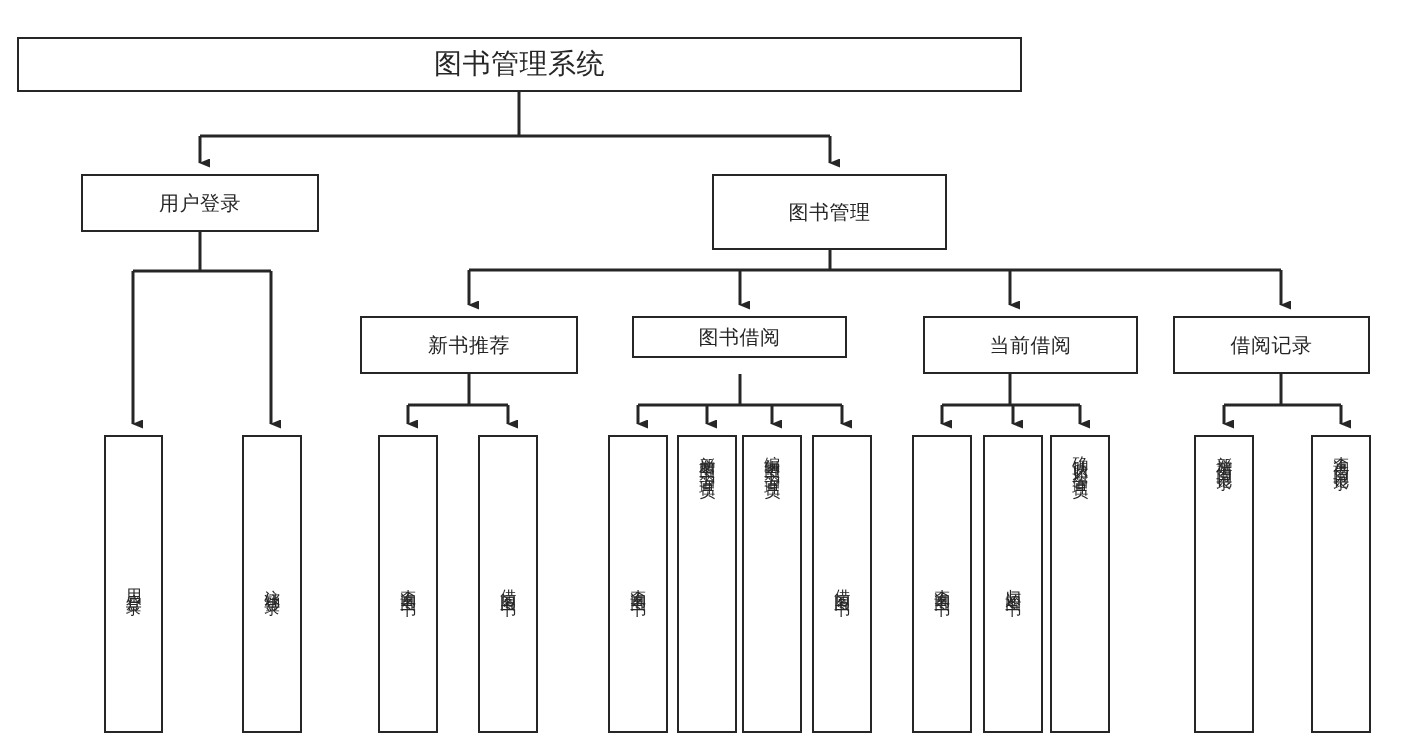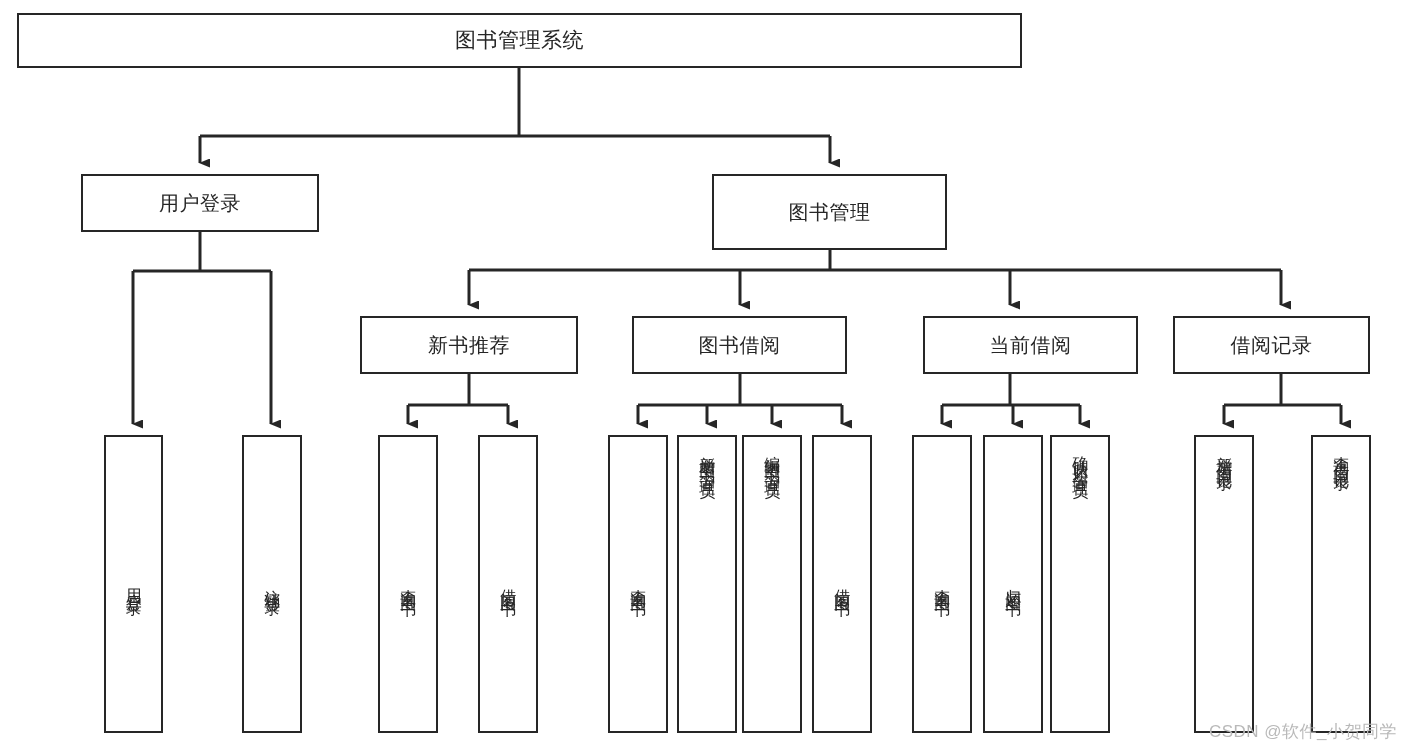--- a/index.html
+++ b/index.html
@@ -30,21 +30,22 @@
     position: absolute;
     box-sizing: border-box;
     background: #ffffff;
     border: 2px solid #262626;
     display: flex;
     align-items: center;
     justify-content: center;
     color: #262626;
   }
   .node.level0 {
-    font-size: 21px;
+    font-size: 28px;
+    margin-top: 24px;
   }
   .node.level1 {
     font-size: 20px;
   }
   .node.level2 {
     font-size: 20px;
   }
   .node-label {
     line-height: 1.15;
     letter-spacing: 0.5px;
@@ -138,21 +139,21 @@
       </div>
       <div class="node level1" style="left: 81px; top: 174px; width: 238px; height: 58px;">
         <span class="node-label">用户登录</span>
       </div>
       <div class="node level1" style="left: 712px; top: 174px; width: 235px; height: 76px;">
         <span class="node-label">图书管理</span>
       </div>
       <div class="node level2" style="left: 360px; top: 316px; width: 218px; height: 58px;">
         <span class="node-label">新书推荐</span>
       </div>
-      <div class="node level2" style="left: 632px; top: 316px; width: 215px; height: 58px;">
+      <div class="node level2" style="left: 632px; top: 316px; width: 215px; height: 42px;">
         <span class="node-label">图书借阅</span>
       </div>
       <div class="node level2" style="left: 923px; top: 316px; width: 215px; height: 58px;">
         <span class="node-label">当前借阅</span>
       </div>
       <div class="node level2" style="left: 1173px; top: 316px; width: 197px; height: 58px;">
         <span class="node-label">借阅记录</span>
       </div>
       <div class="node level3 vertical centered" style="left: 104px; top: 435px; width: 59px; height: 298px;">
         <span class="node-label">用户登录</span>
@@ -188,14 +189,13 @@
         <span class="node-label">确认归还（管理员）</span>
       </div>
       <div class="node level3 vertical" style="left: 1194px; top: 435px; width: 60px; height: 298px;">
         <span class="node-label">新增借阅记录</span>
       </div>
       <div class="node level3 vertical" style="left: 1311px; top: 435px; width: 60px; height: 298px;">
         <span class="node-label">查询借阅记录</span>
       </div>
     </div>
 
-  <div id="watermark">CSDN @软件_小贺同学</div>
 </div>
 
 </body></html>

